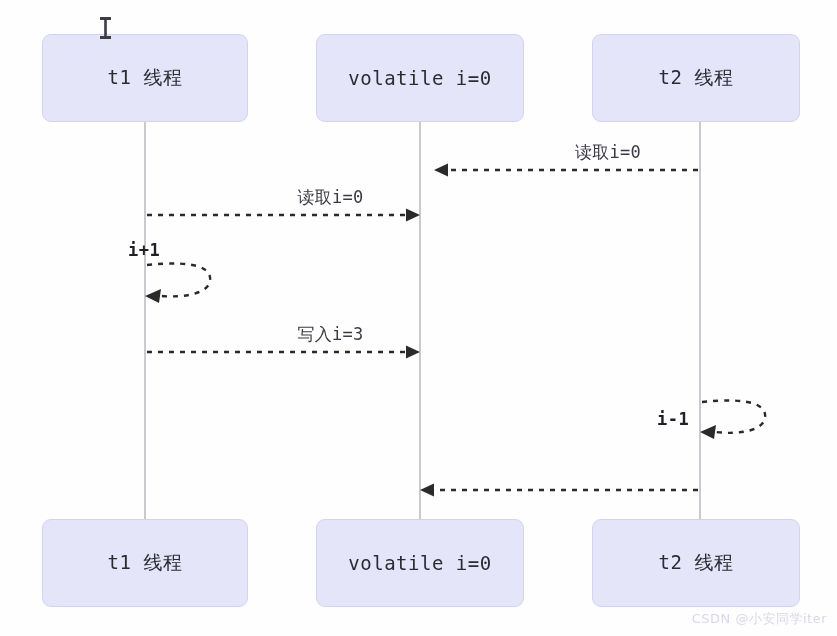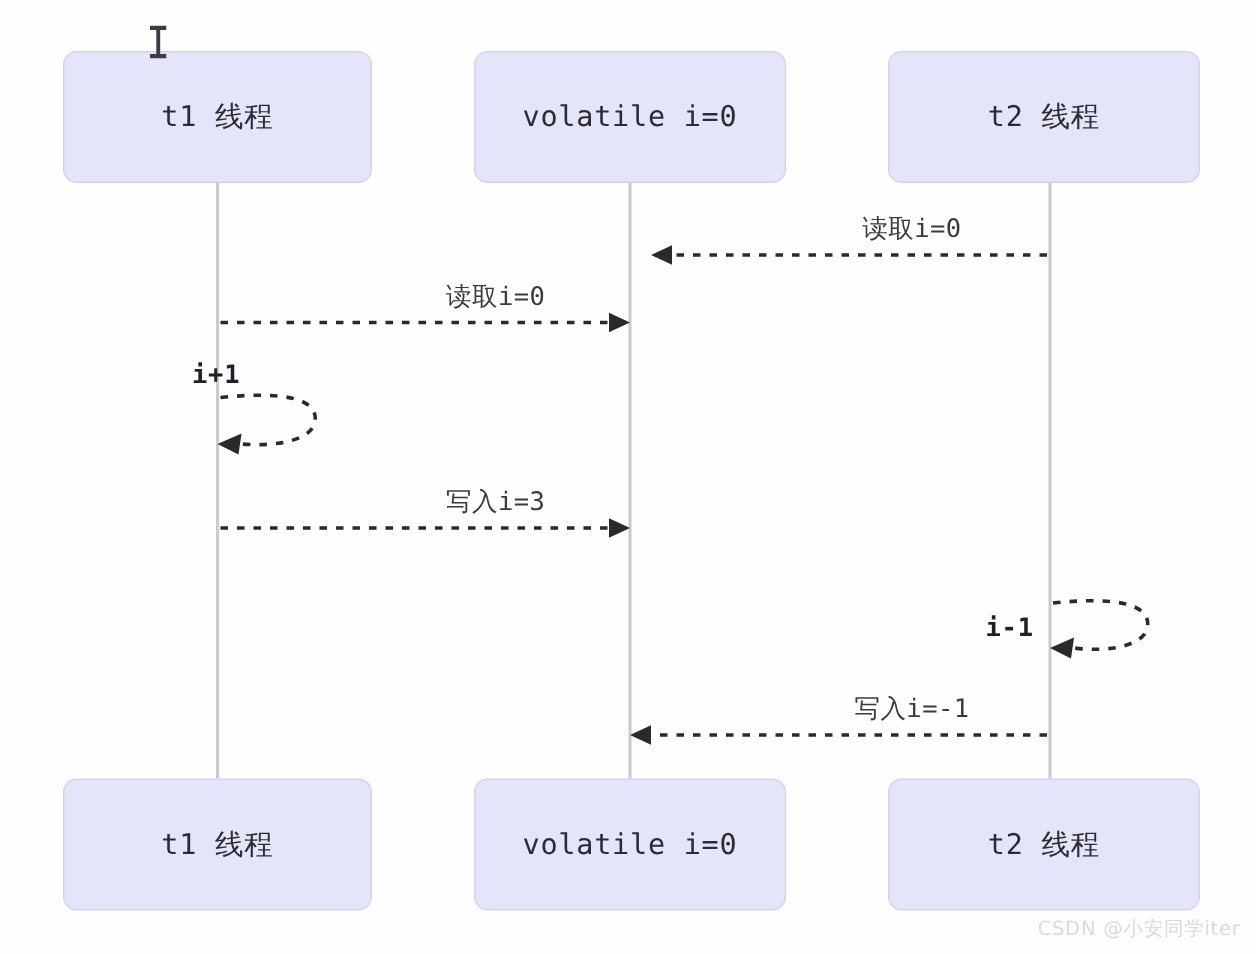--- a/index.html
+++ b/index.html
@@ -150,21 +150,20 @@
   <div class="actor-box" style="left:592px; top:519px; width:208px; height:88px;">
     <span>t2 线程</span>
   </div>
 
   <div class="msg-label" style="left:420px; top:141px; width:280px;">读取i=0</div>
 
   <div class="msg-label" style="left:145px; top:186px; width:275px;">读取i=0</div>
 
   <div class="msg-label" style="left:145px; top:323px; width:275px;">写入i=3</div>
 
-  <div class="msg-label" style="left:420px; top:461px; width:280px;">写入i=-1</div>
 
   <div class="self-label" style="left:128px; top:240px;">i+1</div>
 
   <div class="self-label" style="left:657px; top:377px;margin-top:32px;">i-1</div>
 
   <svg class="caret" style="left:100px; top:17px;" viewBox="0 0 11 22">
     <rect x="0" y="0" width="11" height="3" fill="#3c3c44"></rect>
     <rect x="4.2" y="2" width="2.6" height="18" fill="#3c3c44"></rect>
     <rect x="0" y="19" width="11" height="3" fill="#3c3c44"></rect>
   </svg>

